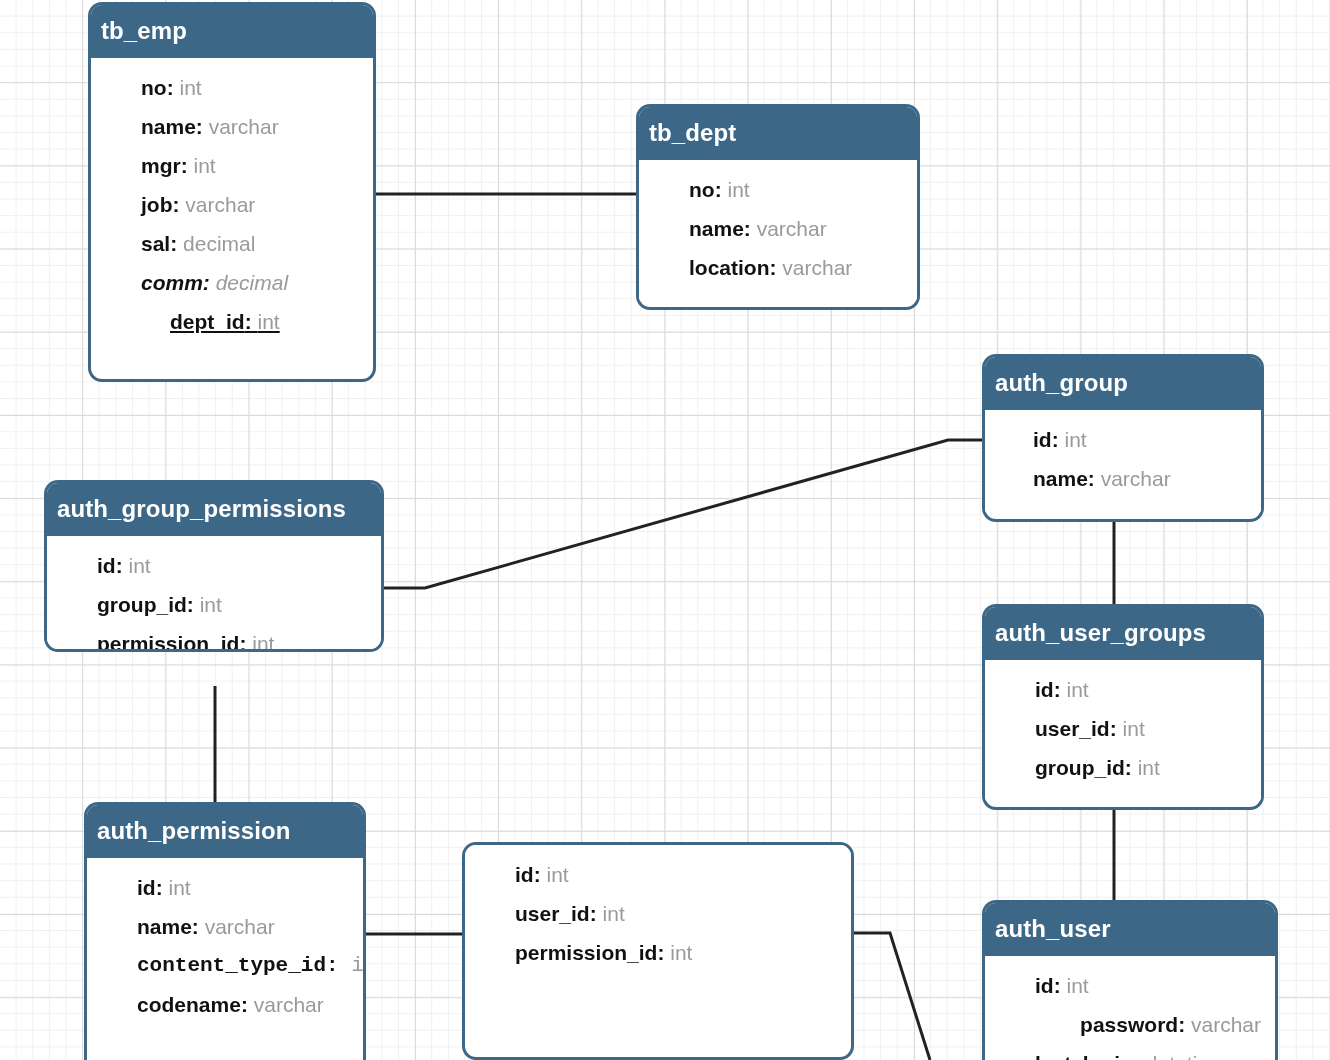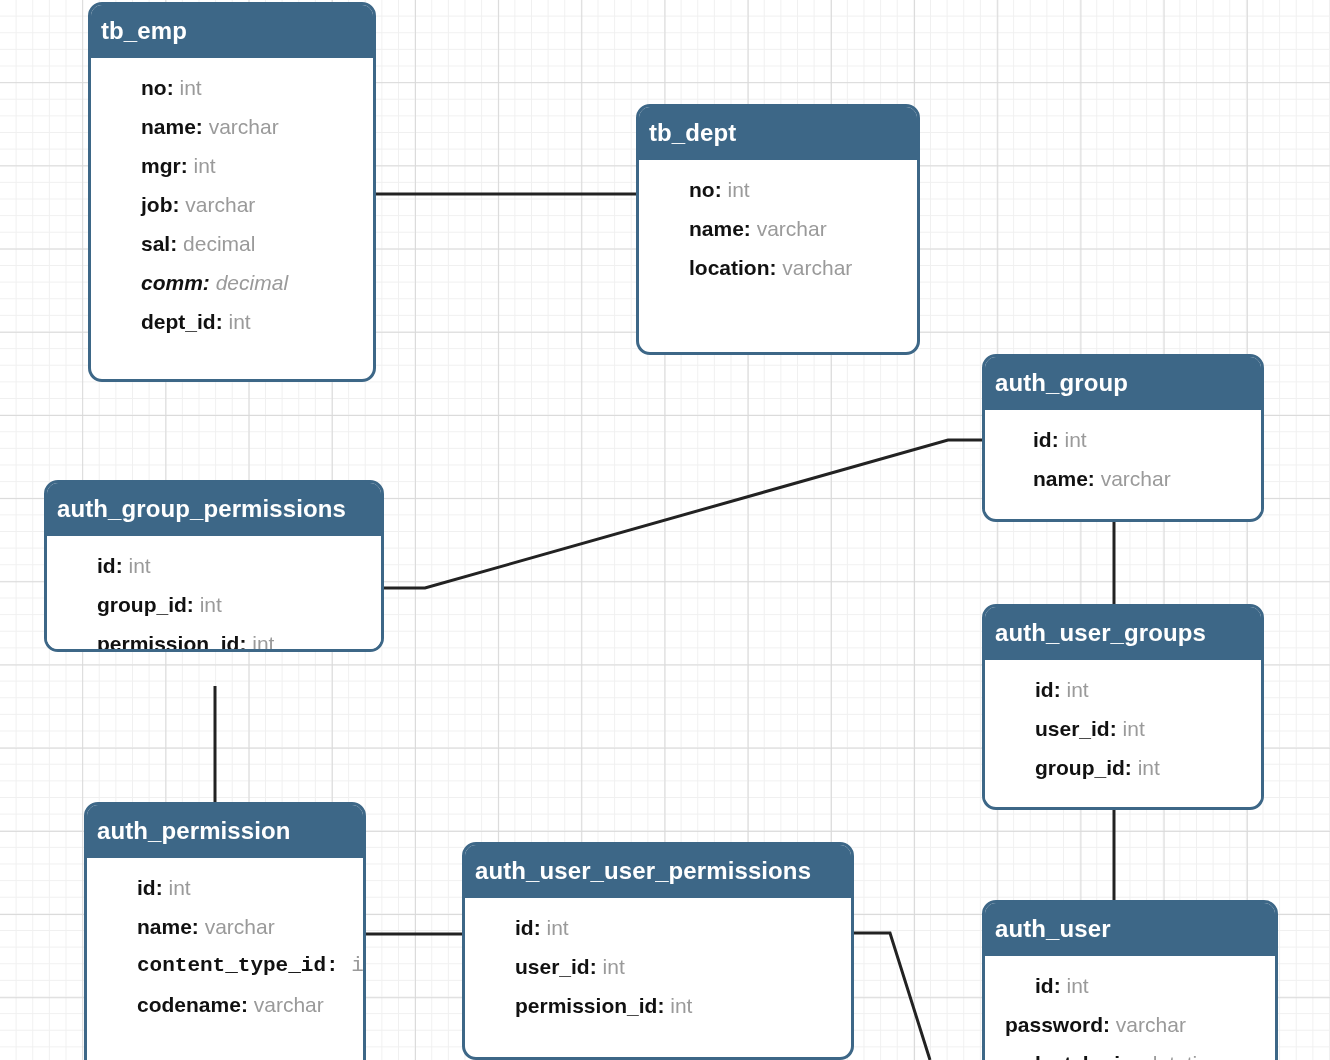--- a/index.html
+++ b/index.html
@@ -102,24 +102,24 @@
   <div id="entities">
       <div class="entity" style="left: 88px; top: 2px; width: 288px; height: 380px;">
         <div class="entity-header">tb_emp</div>
         <div class="entity-body">
           <div class="field-row" style="padding-left: 50px;"><span class="field-name">no</span><span class="field-colon">: </span><span class="field-type">int</span></div>
           <div class="field-row" style="padding-left: 50px;"><span class="field-name">name</span><span class="field-colon">: </span><span class="field-type">varchar</span></div>
           <div class="field-row" style="padding-left: 50px;"><span class="field-name">mgr</span><span class="field-colon">: </span><span class="field-type">int</span></div>
           <div class="field-row" style="padding-left: 50px;"><span class="field-name">job</span><span class="field-colon">: </span><span class="field-type">varchar</span></div>
           <div class="field-row" style="padding-left: 50px;"><span class="field-name">sal</span><span class="field-colon">: </span><span class="field-type">decimal</span></div>
           <div class="field-row" style="padding-left: 50px; font-style: italic;"><span class="field-name">comm</span><span class="field-colon">: </span><span class="field-type">decimal</span></div>
-          <div class="field-row" style="padding-left: 50px;"><span class="field-name">dept_id</span><span class="field-colon">: </span><span class="field-type">int</span></div>
+          <div class="field-row" style="padding-left: 79px; text-decoration: underline;"><span class="field-name">dept_id</span><span class="field-colon">: </span><span class="field-type">int</span></div>
         </div>
       </div>
-      <div class="entity" style="left: 636px; top: 104px; width: 284px; height: 251px;">
+      <div class="entity" style="left: 636px; top: 104px; width: 284px; height: 206px;">
         <div class="entity-header">tb_dept</div>
         <div class="entity-body">
           <div class="field-row" style="padding-left: 50px;"><span class="field-name">no</span><span class="field-colon">: </span><span class="field-type">int</span></div>
           <div class="field-row" style="padding-left: 50px;"><span class="field-name">name</span><span class="field-colon">: </span><span class="field-type">varchar</span></div>
           <div class="field-row" style="padding-left: 50px;"><span class="field-name">location</span><span class="field-colon">: </span><span class="field-type">varchar</span></div>
         </div>
       </div>
       <div class="entity" style="left: 982px; top: 354px; width: 282px; height: 168px;">
         <div class="entity-header">auth_group</div>
         <div class="entity-body">
@@ -146,30 +146,29 @@
       <div class="entity" style="left: 84px; top: 802px; width: 282px; height: 318px;">
         <div class="entity-header">auth_permission</div>
         <div class="entity-body">
           <div class="field-row" style="padding-left: 50px;"><span class="field-name">id</span><span class="field-colon">: </span><span class="field-type">int</span></div>
           <div class="field-row" style="padding-left: 50px;"><span class="field-name">name</span><span class="field-colon">: </span><span class="field-type">varchar</span></div>
           <div class="field-row" style="padding-left: 50px; font-family: Liberation Mono, monospace;"><span class="field-name">content_type_id</span><span class="field-colon">: </span><span class="field-type">int</span></div>
           <div class="field-row" style="padding-left: 50px;"><span class="field-name">codename</span><span class="field-colon">: </span><span class="field-type">varchar</span></div>
         </div>
       </div>
       <div class="entity" style="left: 462px; top: 842px; width: 392px; height: 218px;">
-        <div class="entity-header">auth_user_user_permissions</div>
         <div class="entity-body">
           <div class="field-row" style="padding-left: 50px;"><span class="field-name">id</span><span class="field-colon">: </span><span class="field-type">int</span></div>
           <div class="field-row" style="padding-left: 50px;"><span class="field-name">user_id</span><span class="field-colon">: </span><span class="field-type">int</span></div>
           <div class="field-row" style="padding-left: 50px;"><span class="field-name">permission_id</span><span class="field-colon">: </span><span class="field-type">int</span></div>
         </div>
       </div>
       <div class="entity" style="left: 982px; top: 900px; width: 296px; height: 200px;">
         <div class="entity-header">auth_user</div>
         <div class="entity-body">
           <div class="field-row" style="padding-left: 50px;"><span class="field-name">id</span><span class="field-colon">: </span><span class="field-type">int</span></div>
-          <div class="field-row" style="padding-left: 20px;"><span class="field-name">password</span><span class="field-colon">: </span><span class="field-type">varchar</span></div>
+          <div class="field-row" style="padding-left: 50px; text-align: right;"><span class="field-name">password</span><span class="field-colon">: </span><span class="field-type">varchar</span></div>
           <div class="field-row" style="padding-left: 50px;"><span class="field-name">last_login</span><span class="field-colon">: </span><span class="field-type">datetime</span></div>
         </div>
       </div>
     </div>
 
 </div>
 
 </body></html>

